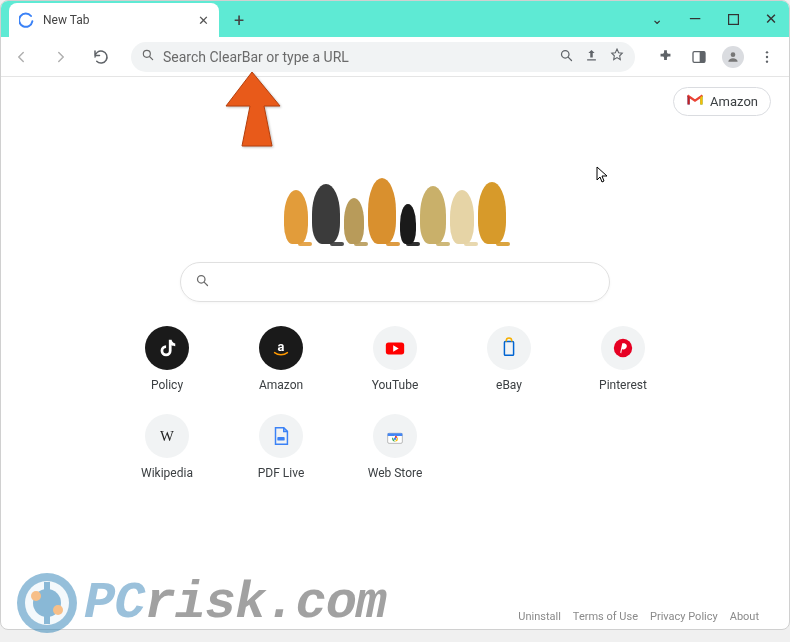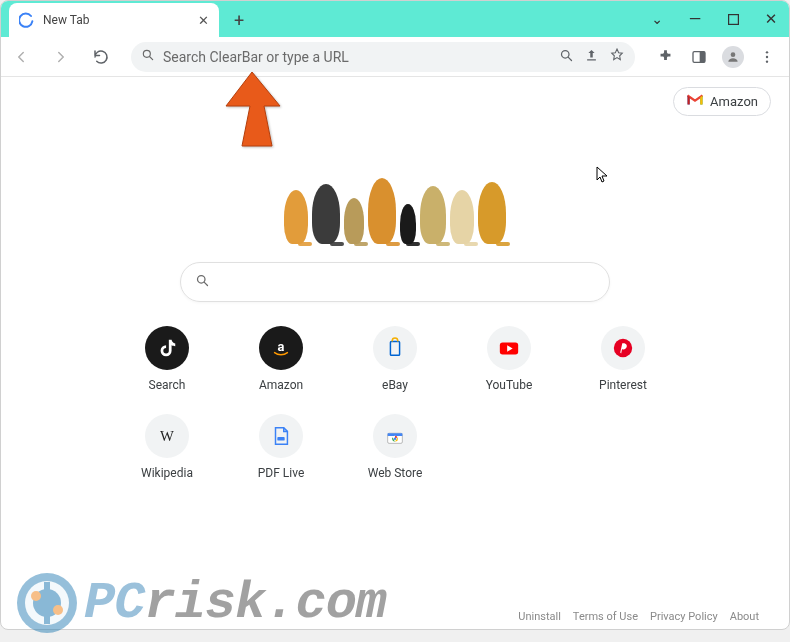--- a/index.html
+++ b/index.html
@@ -359,48 +359,48 @@
     </div>
 
     <div class="shortcuts">
 
       <div class="shortcut">
         <div class="tile dark">
           <svg viewBox="0 0 24 24">
               <path fill="#fff" d="M14 3h3c.3 2 1.6 3.5 4 4v3c-1.8 0-3.3-.5-4-1v6a6 6 0 1 1-6-6v3a3 3 0 1 0 3 3V3z"></path>
             </svg>
         </div>
-        <span class="label">Search</span>
+        <span class="label">Policy</span>
       </div>
       <div class="shortcut">
         <div class="tile dark">
           <svg viewBox="0 0 24 24">
               <text x="12" y="15" text-anchor="middle" font-size="14" font-weight="bold" fill="#fff">a</text>
               <path d="M5 17c4 3 10 3 14 0" fill="none" stroke="#ff9900" stroke-width="1.6" stroke-linecap="round"></path>
             </svg>
         </div>
         <span class="label">Amazon</span>
       </div>
       <div class="shortcut">
         <div class="tile">
           <svg viewBox="0 0 24 24">
+              <rect x="2" y="6" width="20" height="13" rx="3" fill="#ff0000"></rect>
+              <path d="M10 9v7l6-3.5z" fill="#fff"></path>
+            </svg>
+        </div>
+        <span class="label">YouTube</span>
+      </div>
+      <div class="shortcut">
+        <div class="tile">
+          <svg viewBox="0 0 24 24">
               <rect x="7" y="5" width="10" height="15" rx="1" fill="none" stroke="#0064d2" stroke-width="1.6"></rect>
               <path d="M9 5V4a3 3 0 0 1 6 0v1" fill="none" stroke="#f5af02" stroke-width="1.6"></path>
             </svg>
         </div>
         <span class="label">eBay</span>
-      </div>
-      <div class="shortcut">
-        <div class="tile">
-          <svg viewBox="0 0 24 24">
-              <rect x="2" y="6" width="20" height="13" rx="3" fill="#ff0000"></rect>
-              <path d="M10 9v7l6-3.5z" fill="#fff"></path>
-            </svg>
-        </div>
-        <span class="label">YouTube</span>
       </div>
 
       <div class="shortcut">
         <div class="tile">
           <svg viewBox="0 0 24 24">
               <circle cx="12" cy="12" r="10" fill="#e60023"></circle>
               <path d="M11 7c3-1 6 1 5 4-1 3-4 3-5 2l-1 5-1-1 2-9z" fill="#fff"></path>
             </svg>
         </div>
         <span class="label">Pinterest</span>

